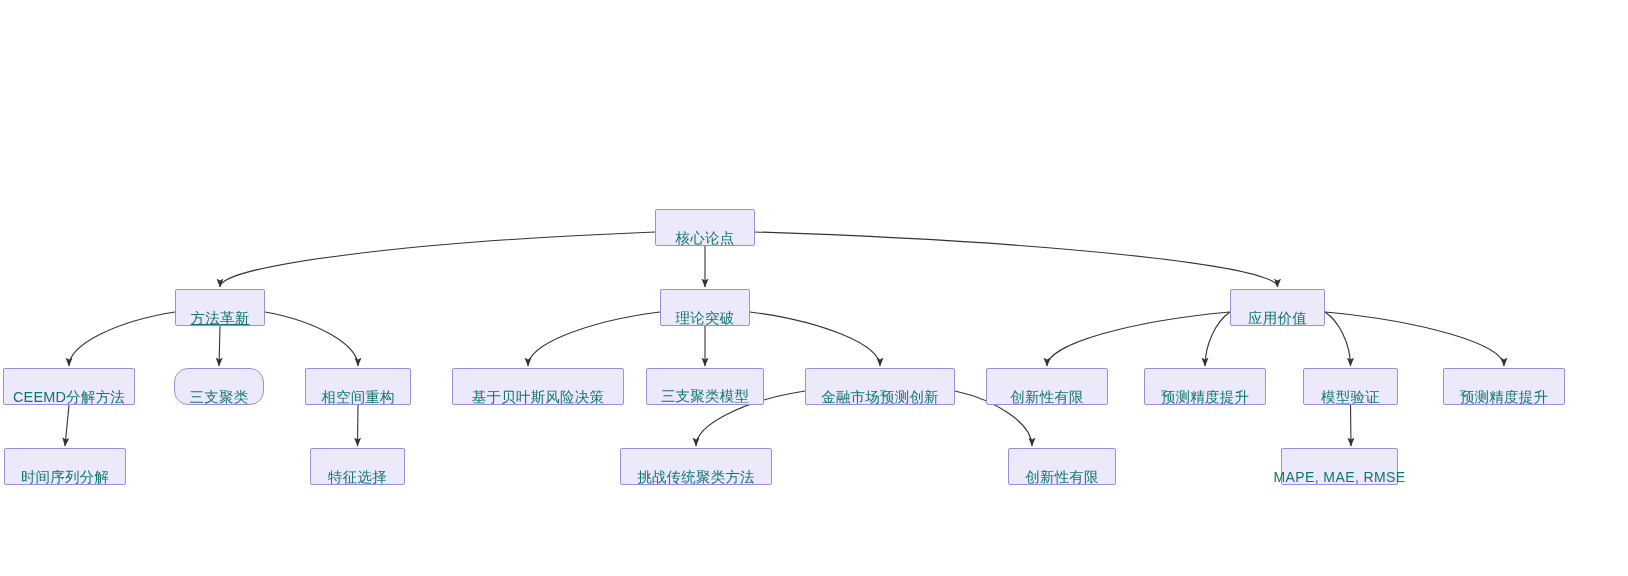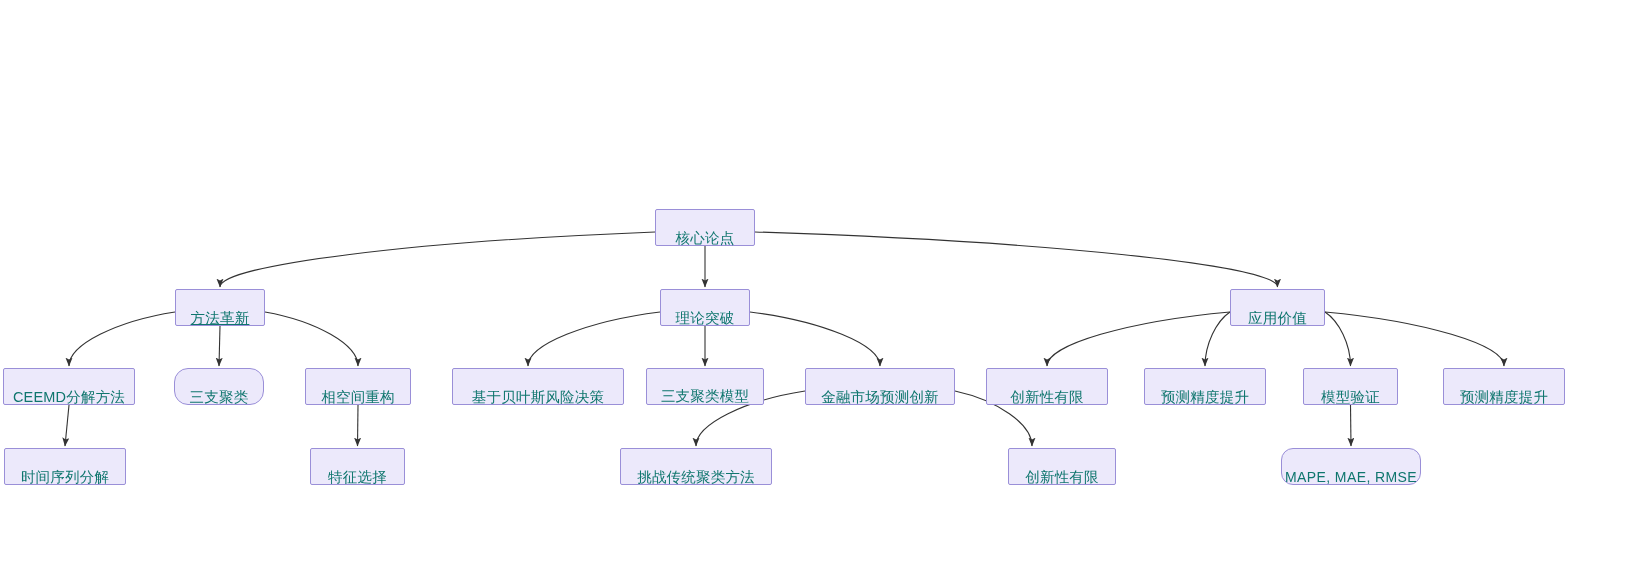--- a/index.html
+++ b/index.html
@@ -104,17 +104,17 @@
       </div>
       <div class="node" style="left: 310px; top: 448px; width: 95px; height: 37px;">
         <span class="lbl">特征选择</span>
       </div>
       <div class="node" style="left: 620px; top: 448px; width: 152px; height: 37px;">
         <span class="lbl">挑战传统聚类方法</span>
       </div>
       <div class="node" style="left: 1008px; top: 448px; width: 108px; height: 37px;">
         <span class="lbl">创新性有限</span>
       </div>
-      <div class="node latin" style="left: 1281px; top: 448px; width: 140px; height: 37px; border-radius: 12px;">
+      <div class="node latin" style="left: 1281px; top: 448px; width: 117px; height: 37px;">
         <span class="lbl">MAPE, MAE, RMSE</span>
       </div>
     </div>
 </div>
 
 </body></html>

